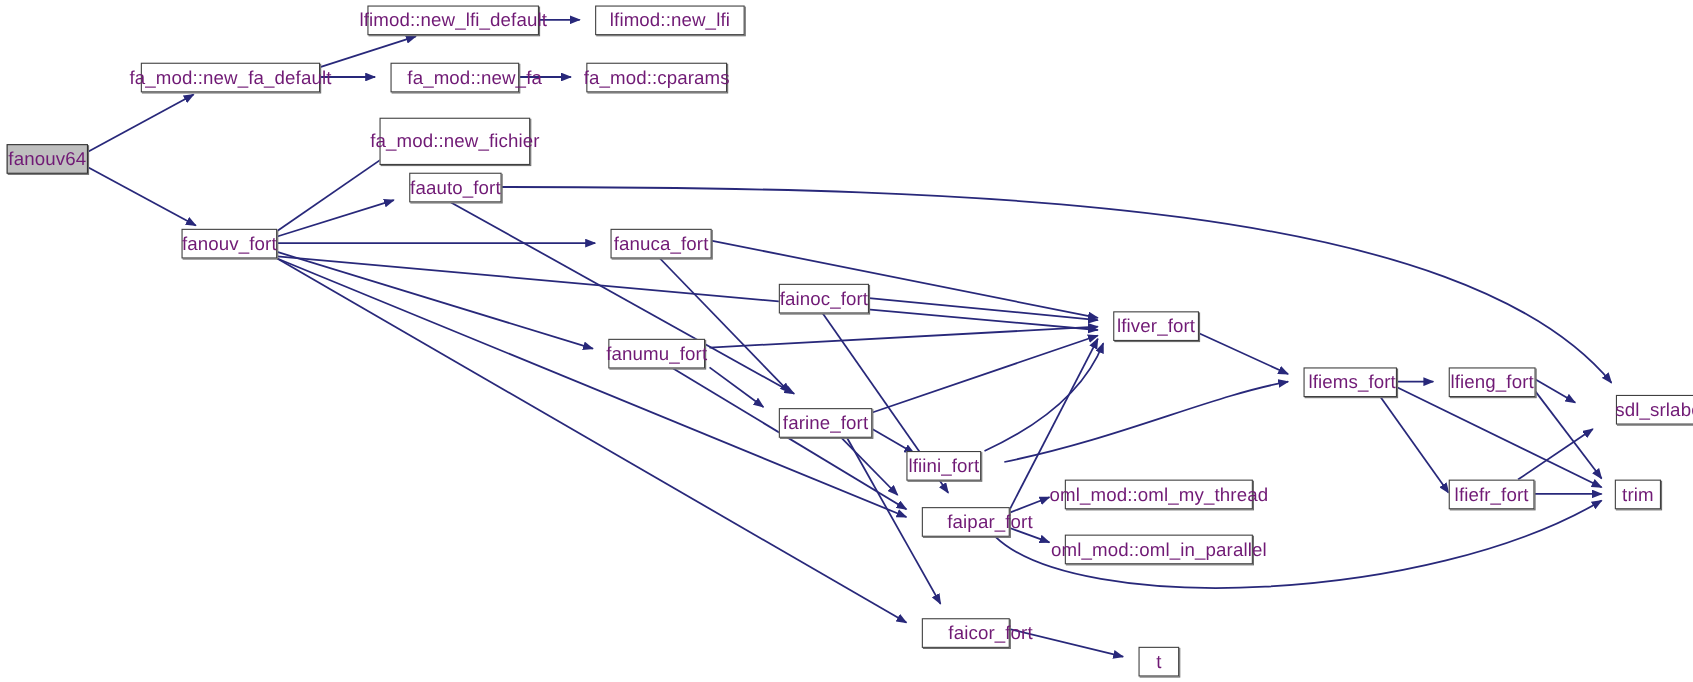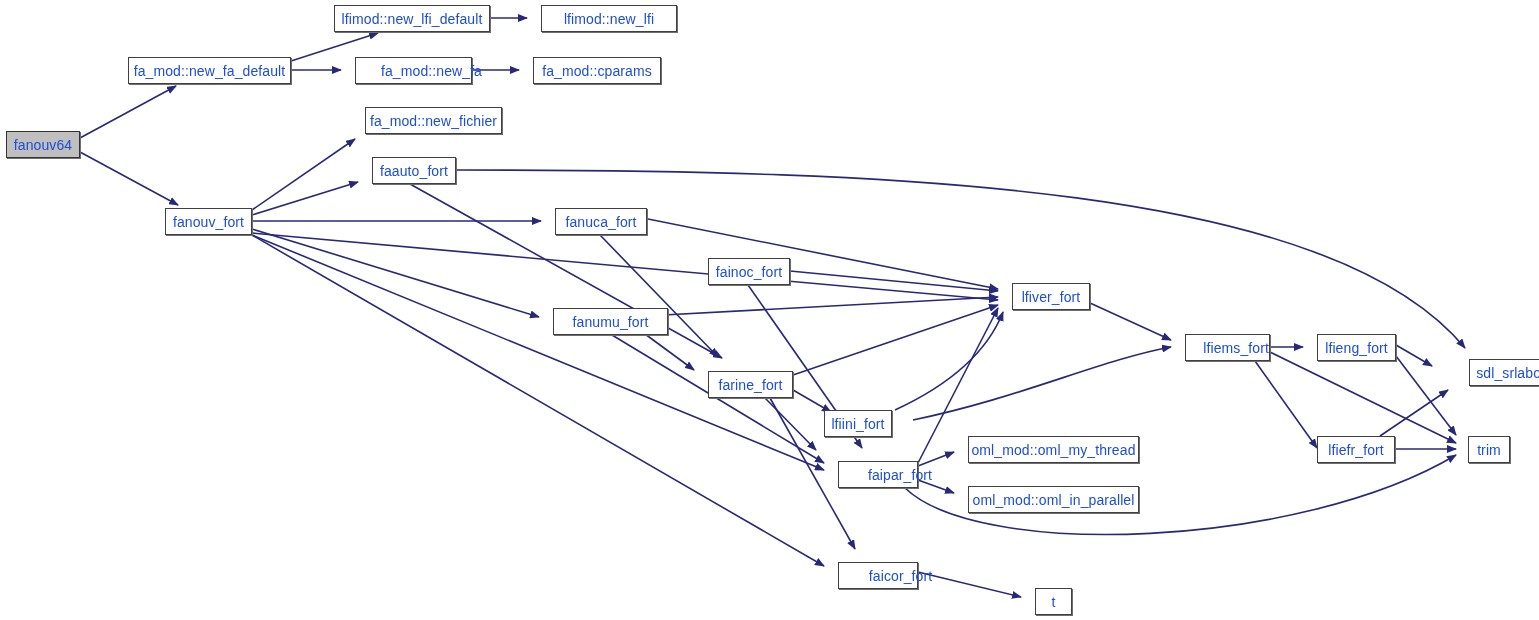--- a/index.html
+++ b/index.html
@@ -1,21 +1,21 @@
 <!DOCTYPE html>
 <html><head>
 <meta charset="utf-8">
 <style>
   html,body{margin:0;padding:0;background:#ffffff;}
   body{width:1539px;height:620px;overflow:hidden;font-family:"Liberation Sans","DejaVu Sans",sans-serif;}
   #graph{position:relative;width:1539px;height:620px;background:#fff;}
   svg.edges{position:absolute;left:0;top:0;width:1539px;height:620px;}
   .node{position:absolute;box-sizing:border-box;border:1px solid #404040;
         background:#ffffff;display:flex;align-items:center;justify-content:center;
-        font-size:14px;color:#1d4ed8;white-space:nowrap;letter-spacing:.1px;
+        font-size:17px;color:#701a75;white-space:nowrap;letter-spacing:.1px;
         box-shadow:1px 1px 0 0 #6e6e6e;}
   .node.root{background:#bfbfbf;border-color:#333;}
   .node span{pointer-events:none;line-height:1;}
 </style>
 </head>
 <body>
 
 <div id="graph">
 
   <svg class="edges" viewBox="0 0 1539 620">
@@ -81,36 +81,36 @@
       </div>
       <div class="node" style="left: 541px; top: 5px; width: 136px; height: 27px;">
         <span>lfimod::new_lfi</span>
       </div>
       <div class="node" style="left: 355px; top: 57px; width: 117px; height: 27px; padding-left: 36px;">
         <span>fa_mod::new_fa</span>
       </div>
       <div class="node" style="left: 533px; top: 57px; width: 128px; height: 27px;">
         <span>fa_mod::cparams</span>
       </div>
-      <div class="node" style="left: 345px; top: 107px; width: 137px; height: 27px; margin-left: 20px;">
+      <div class="node" style="left: 345px; top: 107px; width: 137px; height: 43px;">
         <span>fa_mod::new_fichier</span>
       </div>
       <div class="node" style="left: 165px; top: 208px; width: 87px; height: 27px;">
         <span>fanouv_fort</span>
       </div>
       <div class="node" style="left: 372px; top: 157px; width: 84px; height: 27px;">
         <span>faauto_fort</span>
       </div>
       <div class="node" style="left: 555px; top: 208px; width: 92px; height: 27px;">
         <span>fanuca_fort</span>
       </div>
       <div class="node" style="left: 708px; top: 258px; width: 82px; height: 27px;">
         <span>fainoc_fort</span>
       </div>
-      <div class="node" style="left: 553px; top: 308px; width: 115px; height: 27px; align-items: center;">
+      <div class="node" style="left: 553px; top: 308px; width: 88px; height: 27px; align-items: center;">
         <span>fanumu_fort</span>
       </div>
       <div class="node" style="left: 1012px; top: 283px; width: 78px; height: 27px;">
         <span>lfiver_fort</span>
       </div>
       <div class="node" style="left: 708px; top: 371px; width: 85px; height: 27px;">
         <span>farine_fort</span>
       </div>
       <div class="node" style="left: 1185px; top: 334px; width: 85px; height: 27px; justify-content: flex-end;">
         <span>lfiems_fort</span>

